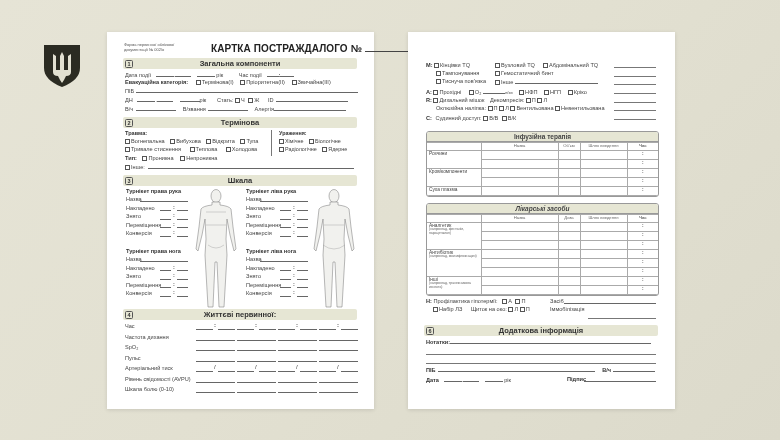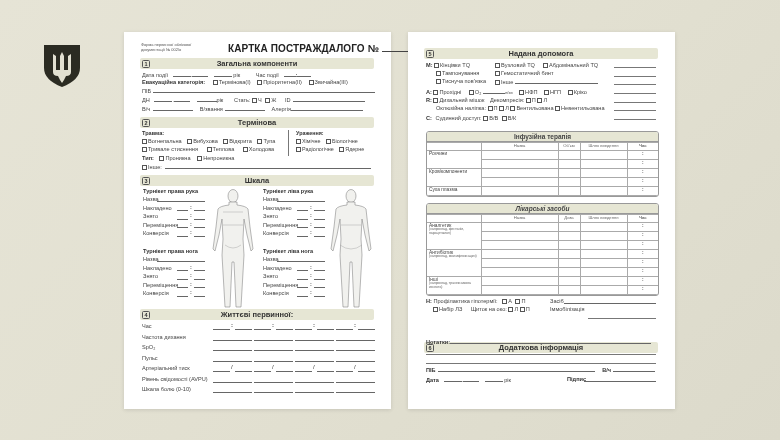--- a/index.html
+++ b/index.html
@@ -1,19 +1,19 @@
 <!DOCTYPE html>
 <html><head>
 <meta charset="utf-8">
 <style>
 *{box-sizing:border-box;margin:0;padding:0}
 body{width:780px;height:440px;overflow:hidden;background:linear-gradient(135deg,#e6e4d6 0%,#e2e0d1 50%,#dcdacb 100%);font-family:"Liberation Sans",sans-serif;color:#333;position:relative}
 .emblem{position:absolute;left:43px;top:44px;width:38px;height:44px}
 .page{position:absolute;top:32px;width:267px;height:377px;background:#fff;box-shadow:0 1px 4px rgba(0,0,0,.12);font-size:5.6px;color:#444}
-#p1{left:124px}
+#p1{left:107px}
 #p2{left:408px}
 .hdr{position:absolute;left:17px;top:10px;right:16px;height:14px}
 .formno{position:absolute;left:0;top:0;font-size:4px;line-height:5px;color:#555;width:70px}
 .title{position:absolute;left:87px;top:1px;font-size:10px;font-weight:bold;color:#222;letter-spacing:.1px;white-space:nowrap}
 .title .ln{display:inline-block;width:50px;border-bottom:.8px solid #444;margin-left:3px}
 .sec{position:absolute;left:16px;right:17px;height:11px;background:#e6e6d4;border-radius:2px}
 .sec .num{position:absolute;left:2px;top:1.5px;width:8px;height:8px;border:.8px solid #555;border-radius:1.5px;font-size:5.5px;text-align:center;line-height:7px;font-weight:bold;color:#333}
 .sec .st{position:absolute;left:0;right:0;top:1px;text-align:center;font-size:7.5px;font-weight:bold;color:#333}
 .row{position:absolute;left:18px;white-space:nowrap;line-height:7px}
 .u{display:inline-block;border-bottom:.6px solid #666;height:6px;vertical-align:baseline}
@@ -383,24 +383,20 @@
         <span class="nm">Шкала болю (0-10)</span>
       <i class="c" style="left:71px;width:39px"></i>
         <i class="c" style="left:112px;width:39px"></i>
         <i class="c" style="left:153px;width:39px"></i>
         <i class="c" style="left:194px;width:39px"></i>
     </div>
   </div>
 </div>
 
 <div class="page" id="p2">
-  <div class="sec" style="top:16px">
-    <div class="num">5</div>
-    <div class="st">Надана допомога</div>
-  </div>
 
   <div class="row" style="top:30px">
     <b>M:</b>
     <span><span class="cb"></span><span>Кінцівки TQ</span></span>
     <span style="position:absolute;left:69px"><span class="cb"></span><span>Вузловий TQ</span></span>
     <span style="position:absolute;left:117px"><span class="cb"></span><span>Абдомінальний TQ</span></span>
   </div>
   <div class="row" style="top:38px;left:28px">
     <span><span class="cb"></span><span>Тампонування</span></span>
     <span style="position:absolute;left:59px"><span class="cb"></span><span>Гемостатичний бинт</span></span>
@@ -585,21 +581,21 @@
   </div>
   <div class="row" style="top:274px;left:25px">
     <span><span class="cb"></span><span>Набір ЛЗ</span></span>
     <span style="margin-left:7px">Щиток на око:</span>
     <span><span class="cb"></span><span>Л</span></span>
     <span><span class="cb"></span><span>П</span></span>
     <span style="position:absolute;left:117px">Іммобілізація</span>
   </div>
   <div class="rline" style="left:180px;width:68px;top:286px"></div>
 
-  <div class="sec" style="top:310px">
+  <div class="sec" style="top:293px">
     <div class="num">6</div>
     <div class="st">Додаткова інформація</div>
   </div>
   <div class="row" style="top:306px">
     <b>Нотатки:</b><span class="u" style="width:201px"></span>
   </div>
   <div class="rline" style="left:18px;width:230px;top:322px"></div>
   <div class="rline" style="left:18px;width:230px;top:331px"></div>
   <div class="row" style="top:334px">
     <b>ПІБ</b><span class="u" style="width:157px;margin-left:2px"></span>

